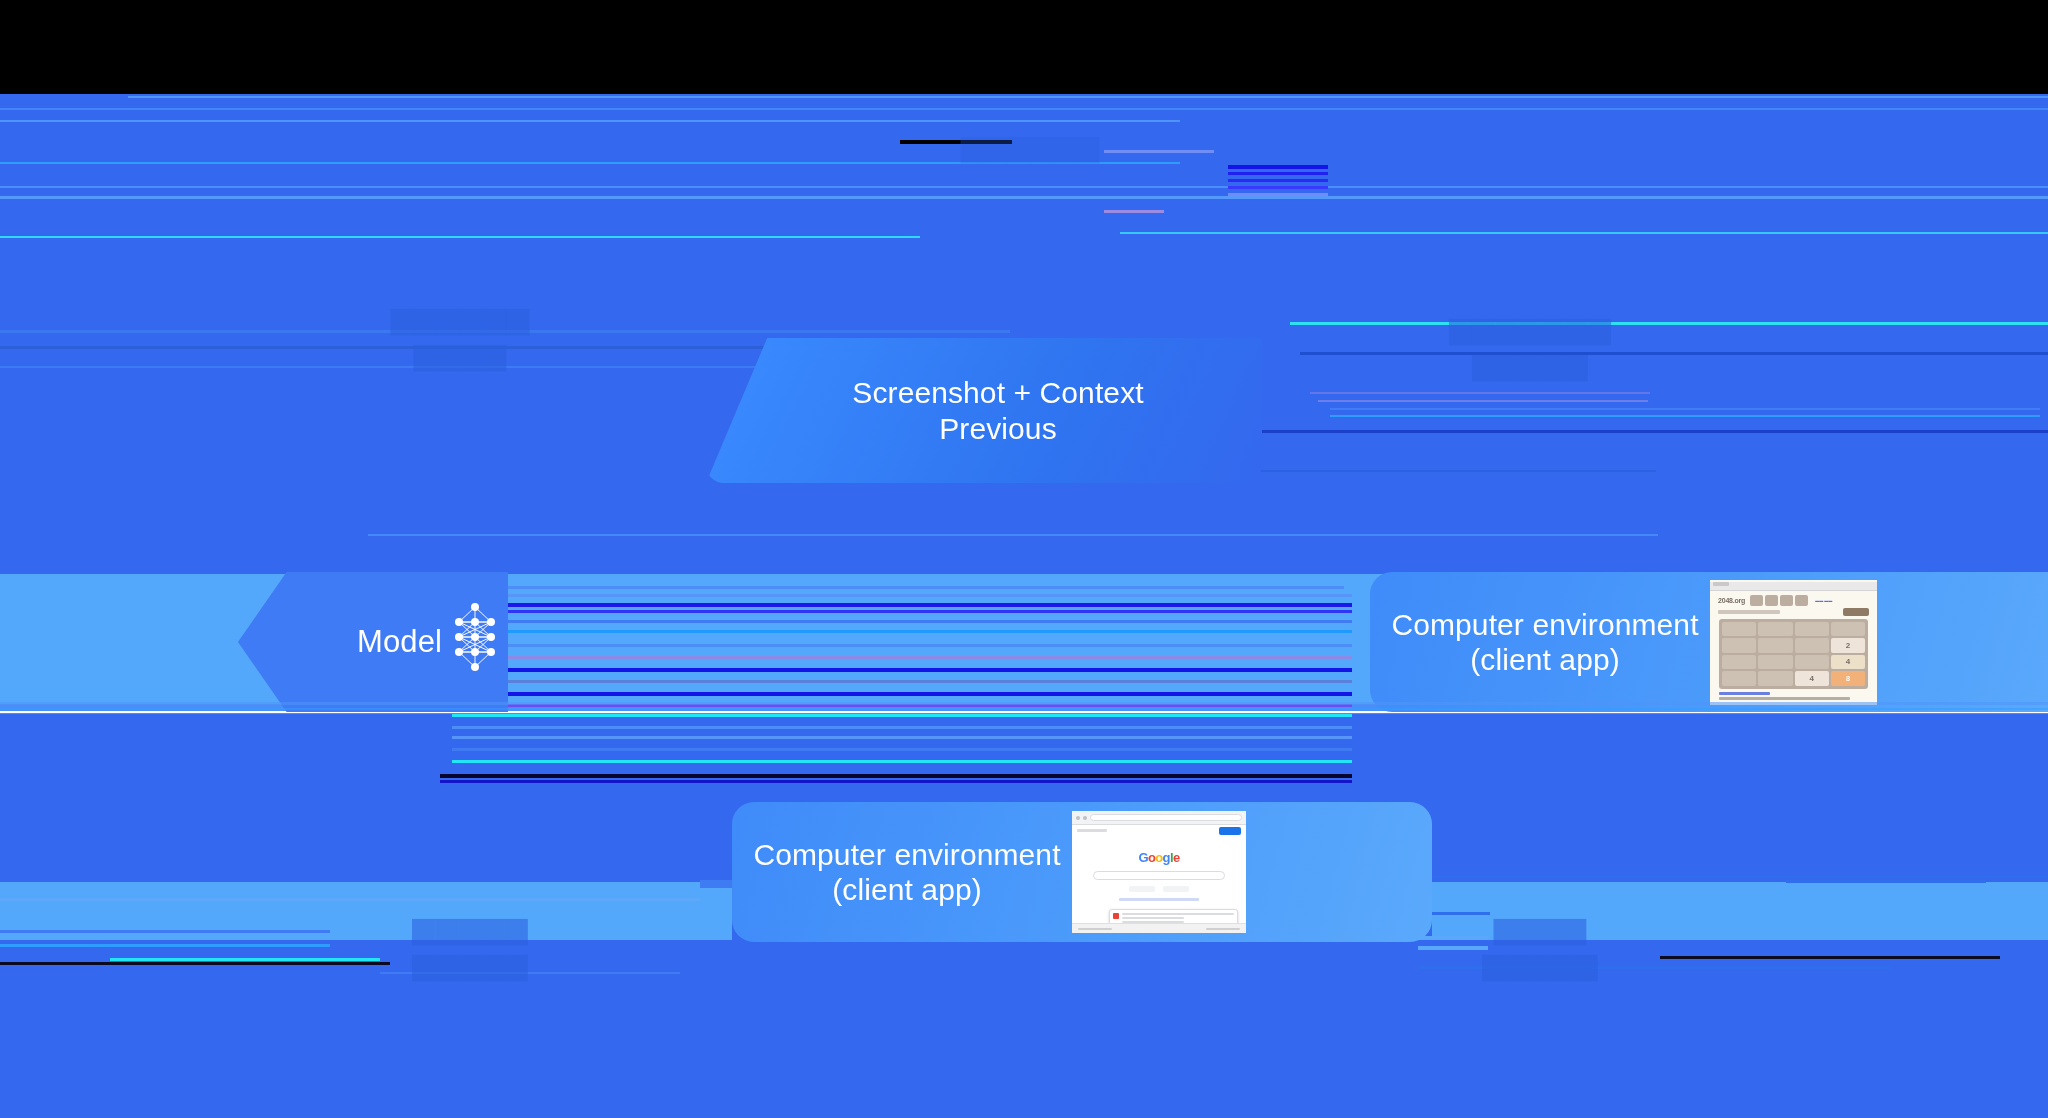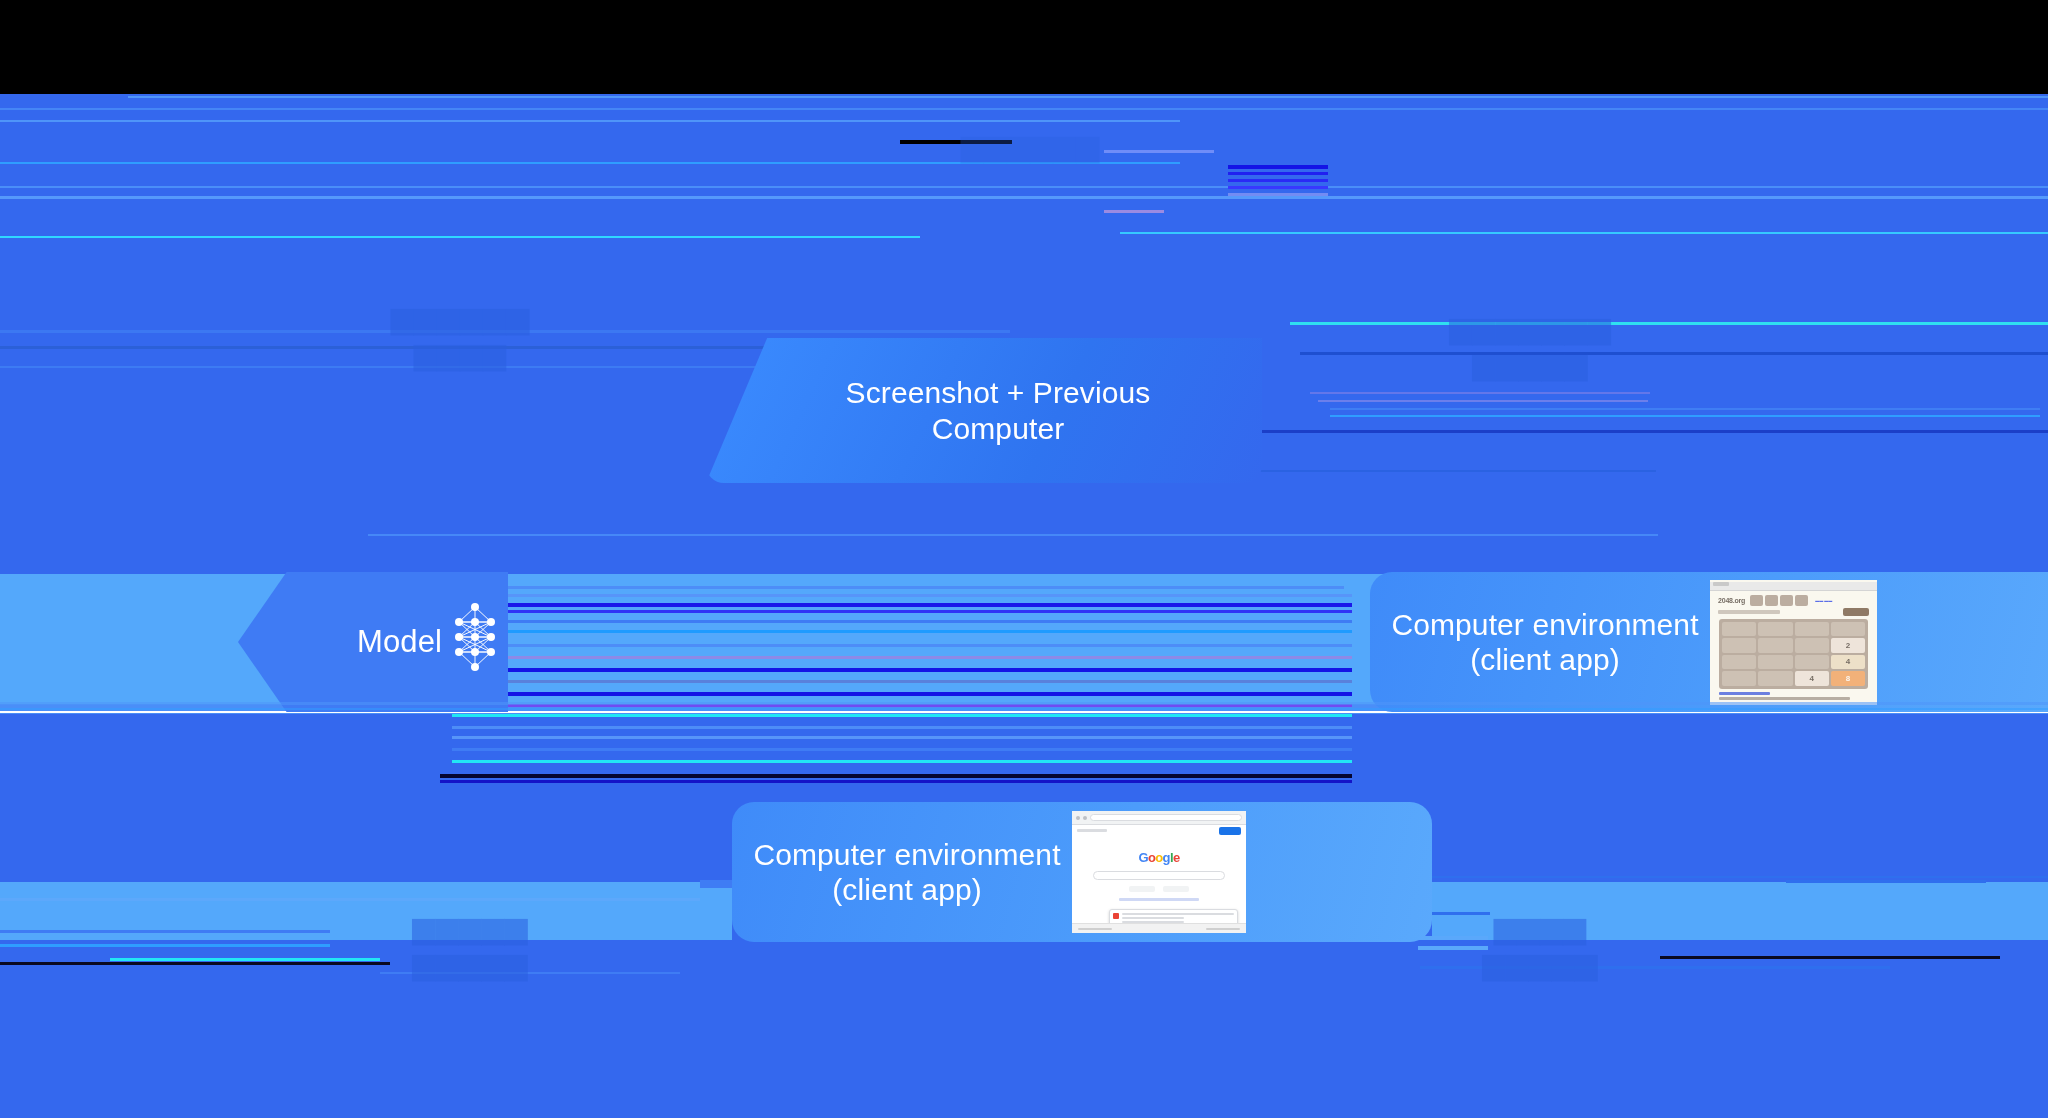--- a/index.html
+++ b/index.html
@@ -252,22 +252,22 @@
   <div class="ghost" style="left:1390px;top:310px;width:280px;">▆▆▆▆▆▆▆
 ▆▆▆▆▆</div>
   <div class="ghost" style="left:330px;top:910px;width:280px;">▆▆▆▆▆
 ▆▆▆▆▆</div>
   <div class="ghost" style="left:1400px;top:910px;width:280px;">▆▆▆▆
 ▆▆▆▆▆</div>
   <div class="ghost" style="left:860px;top:128px;width:340px;opacity:.3;">▆▆▆▆▆▆</div>
 
   <div id="ctx-node">
     <div class="node-label">
-      <div>Screenshot + Previous</div>
-      <div>Computer</div>
+      <div>Screenshot + Context</div>
+      <div>Previous</div>
     </div>
   </div>
 
   <div id="model-node">
     <div class="mrow">
       <span class="node-label">Model</span>
       <span>
         <svg class="nn-icon" viewBox="0 0 46 82">
           <g stroke="#ffffff" stroke-width="1" fill="none" opacity="0.95">
             <path d="M23 6 L7 21 M23 6 L23 21 M23 6 L39 21

